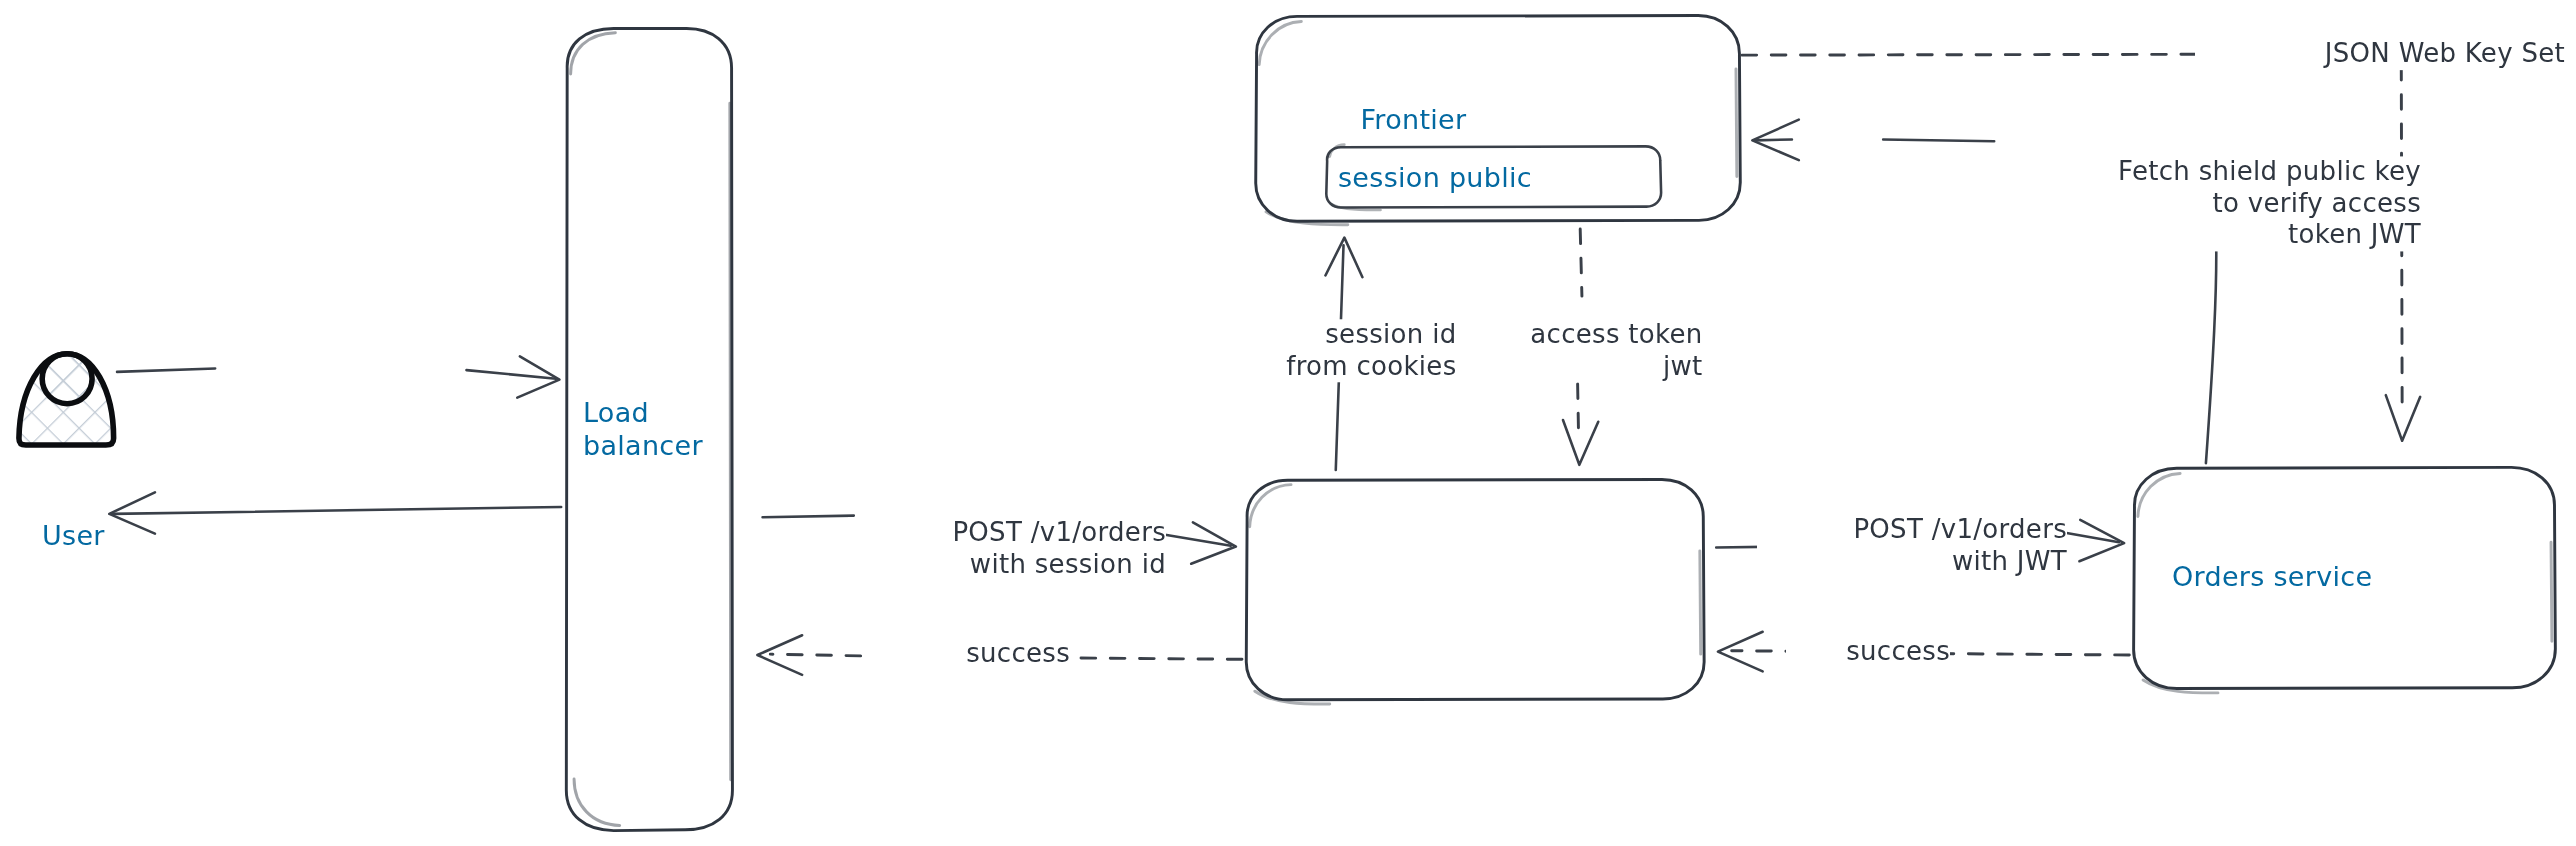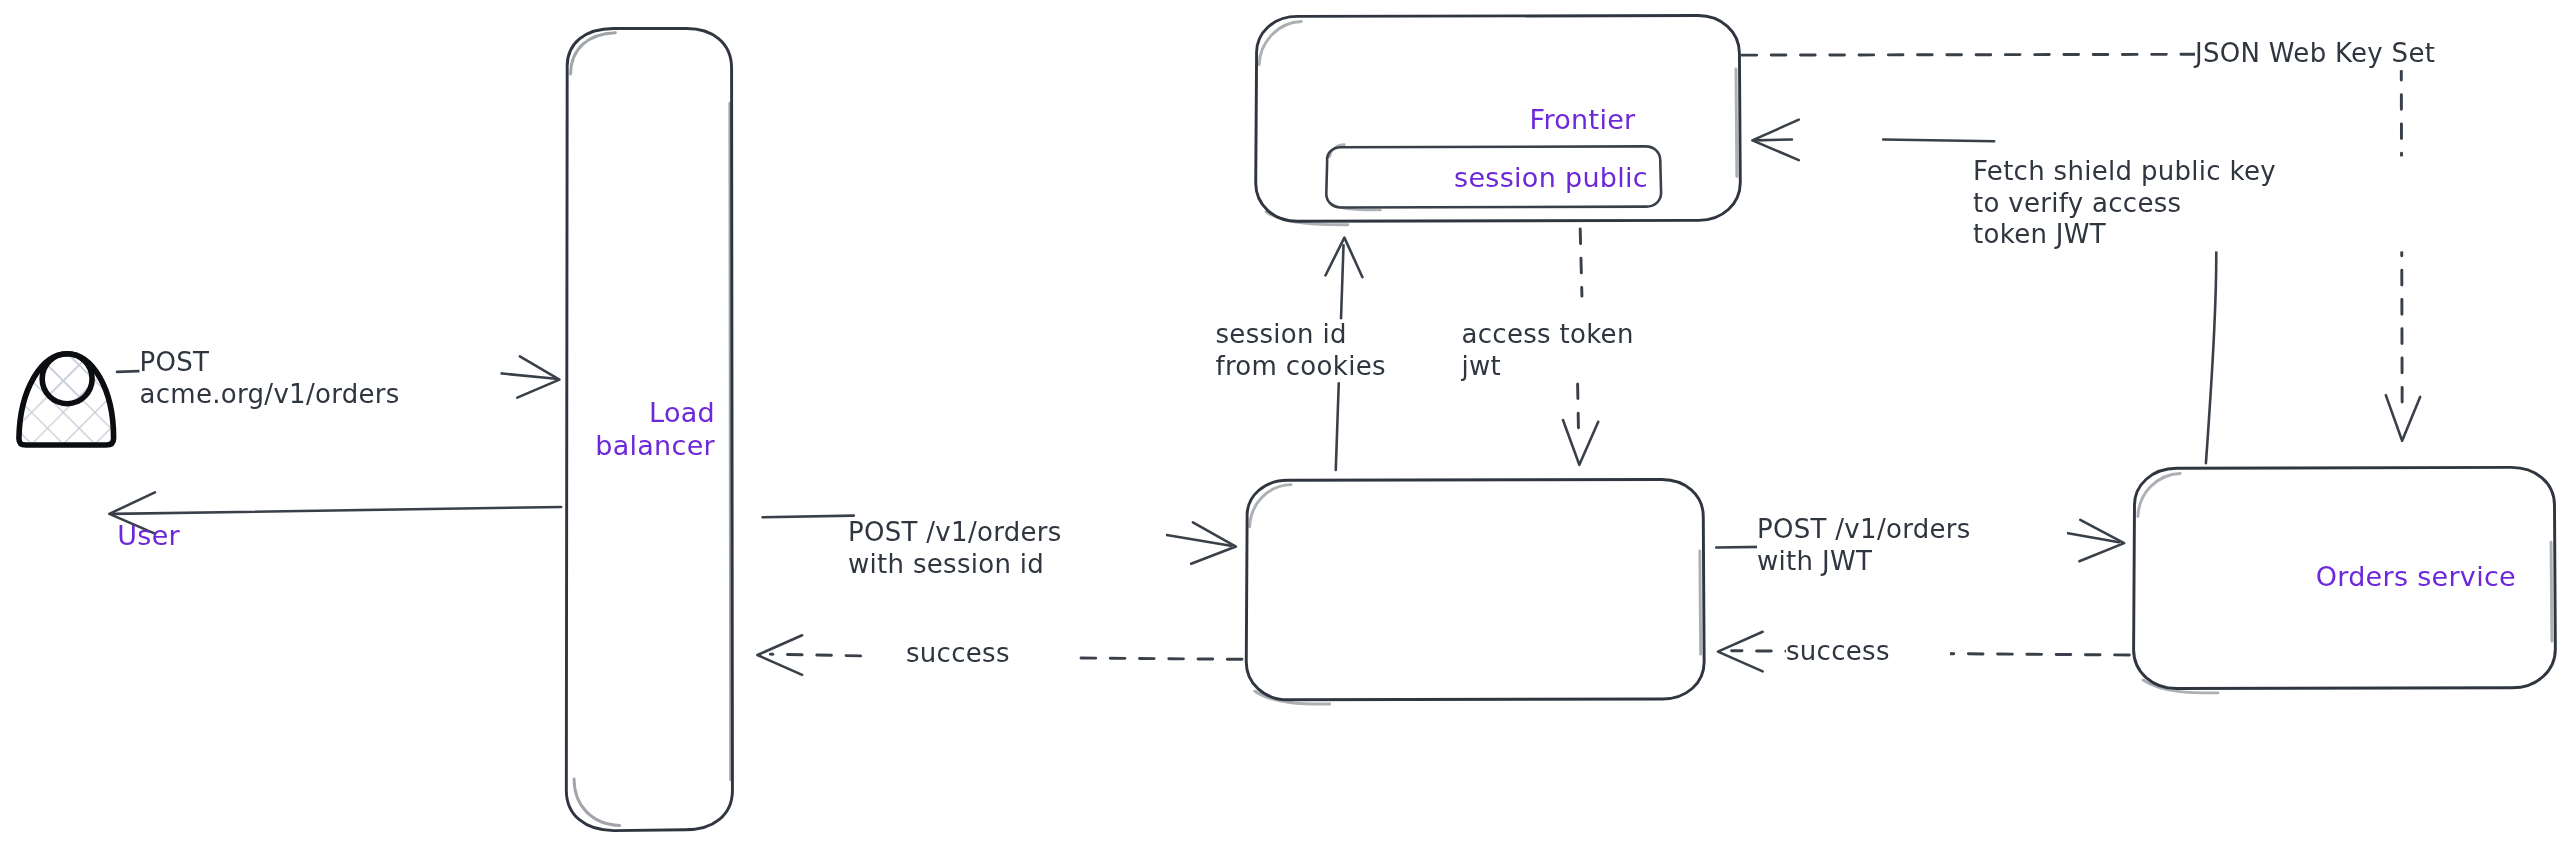--- a/index.html
+++ b/index.html
@@ -51,36 +51,36 @@
     stroke: #0b0d10;
     stroke-width: 6.5;
     stroke-linecap: round;
     stroke-linejoin: round;
   }
   .hatchfill {
     fill: url(#crosshatch);
   }
   .nodelabel {
     position: absolute;
-    color: #6d28d9;
+    color: #0369a1;
     font-family: "DejaVu Sans", sans-serif;
     font-size: 27px;
     line-height: 1.22em;
-    text-align: right;
+    text-align: left;
     letter-spacing: 0.3px;
     white-space: pre-line;
     pointer-events: none;
   }
   .edgelabel {
     position: absolute;
     color: #2f3640;
     font-family: "DejaVu Sans", sans-serif;
     font-size: 26px;
     line-height: 1.22em;
-    text-align: left;
+    text-align: right;
     letter-spacing: 0.3px;
     white-space: pre-line;
     background: #ffffff;
     pointer-events: none;
   }
   .ctr { transform: translate(-50%, -50%); }
 </style>
 </head>
 <body>
 
@@ -198,22 +198,20 @@
   <div class="nodelabel ctr" style="left:649px; top:430px; width:132px;">Load
 balancer</div>
 
   <div class="nodelabel ctr" style="left:1498px; top:120px; width:275px;">Frontier</div>
 
   <div class="nodelabel ctr" style="left:1493px; top:178px; width:310px;">session public</div>
 
 
   <div class="nodelabel ctr" style="left:2344px; top:577px; width:344px;">Orders service</div>
 
-  <div class="edgelabel ctr" style="left:320px; top:379px; width:361px;">POST
-acme.org/v1/orders</div>
 
   <div class="edgelabel ctr" style="left:1007px; top:549px; width:318px;">POST /v1/orders
 with session id</div>
 
   <div class="edgelabel ctr" style="left:988px; top:654px; width:164px;">success</div>
 
   <div class="edgelabel ctr" style="left:1336px; top:351px; width:241px;">session id
 from cookies</div>
 
   <div class="edgelabel ctr" style="left:1582px; top:351px; width:241px;">access token

